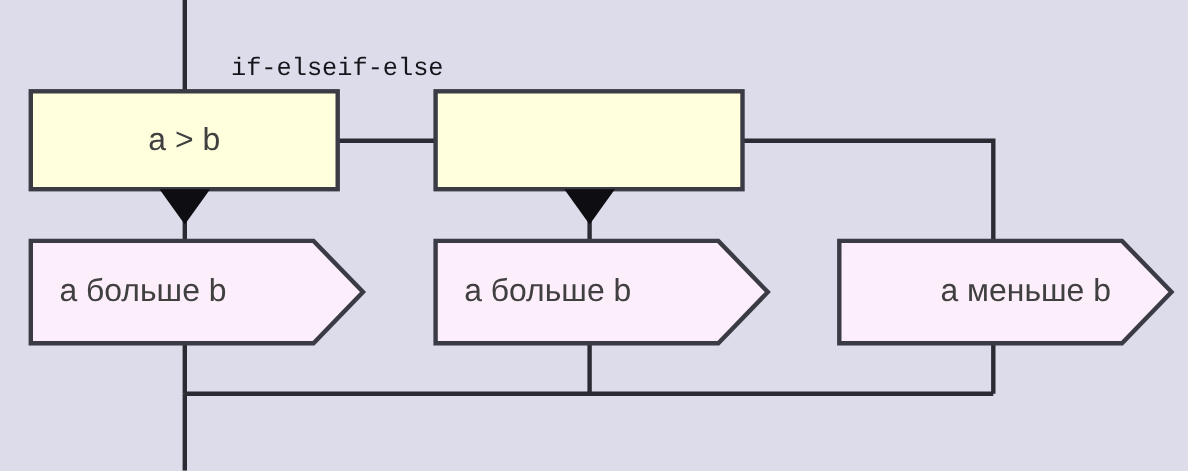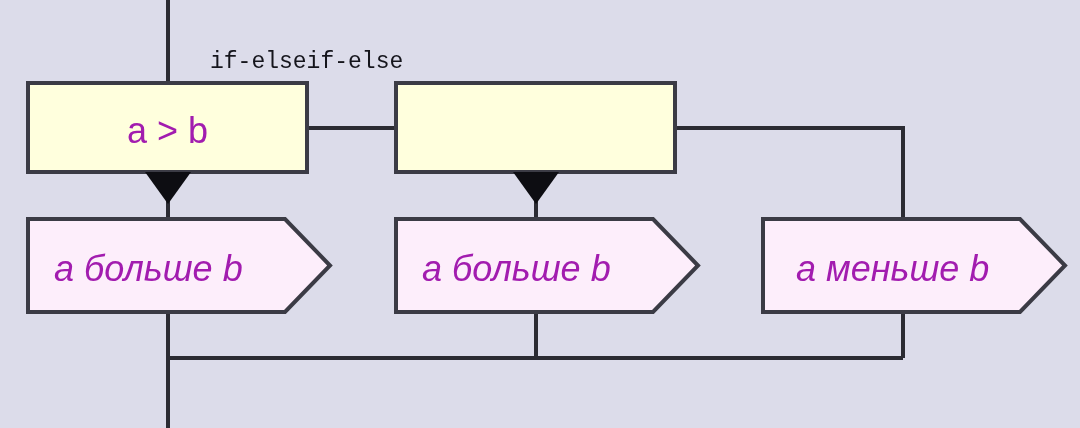--- a/index.html
+++ b/index.html
@@ -44,33 +44,32 @@
     stroke-linejoin: miter;
   }
   .decision-shape {
     fill: #ffffdd;
   }
   .output-shape {
     fill: #fdeefb;
   }
   .node-label {
     position: absolute;
-    color: #a21caf;
+    color: #404040;
     font-family: "Liberation Sans", sans-serif;
-    font-size: 36px;
+    font-size: 29px;
     line-height: 1;
     white-space: nowrap;
     pointer-events: none;
   }
   .decision-label {
     text-align: center;
   }
   .output-label {
     text-align: left;
-    font-style: italic;
   }
   #diagram-title {
     position: absolute;
     left: 210px;
     top: 18px;
     font-size: 23px;
     color: #15151c;
     white-space: nowrap;
     font-family: Liberation Mono, monospace;
     margin-top: 31px;
@@ -112,15 +111,15 @@
     </g>
 
   </svg>
 
   <div id="diagram-title">if-elseif-else</div>
 
   <div class="node-label decision-label" style="top: 112.5px; left: 28px; width: 279px;">a &gt; b</div>
 
   <div class="node-label output-label" style="top: 250.5px; left: 54px; width: 231px;">a больше b</div>
   <div class="node-label output-label" style="top: 250.5px; left: 422px; width: 231px;">a больше b</div>
-  <div class="node-label output-label" style="top: 250.5px; left: 796px; width: 231px;">a меньше b</div>
+  <div class="node-label output-label" style="top: 250.5px; left: 817px; width: 231px; text-align: center;">a меньше b</div>
 
 </div>
 
 </body></html>

